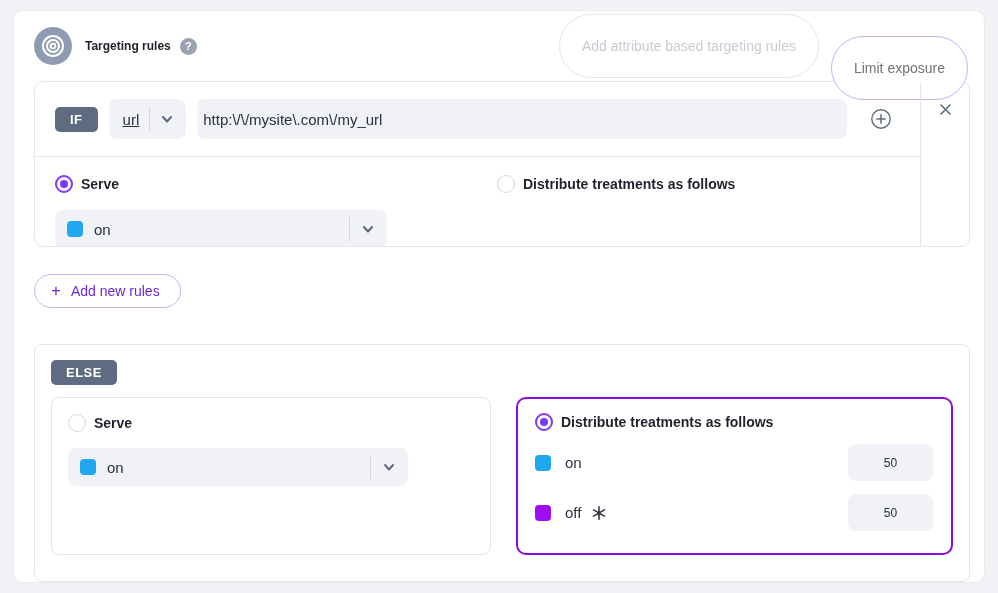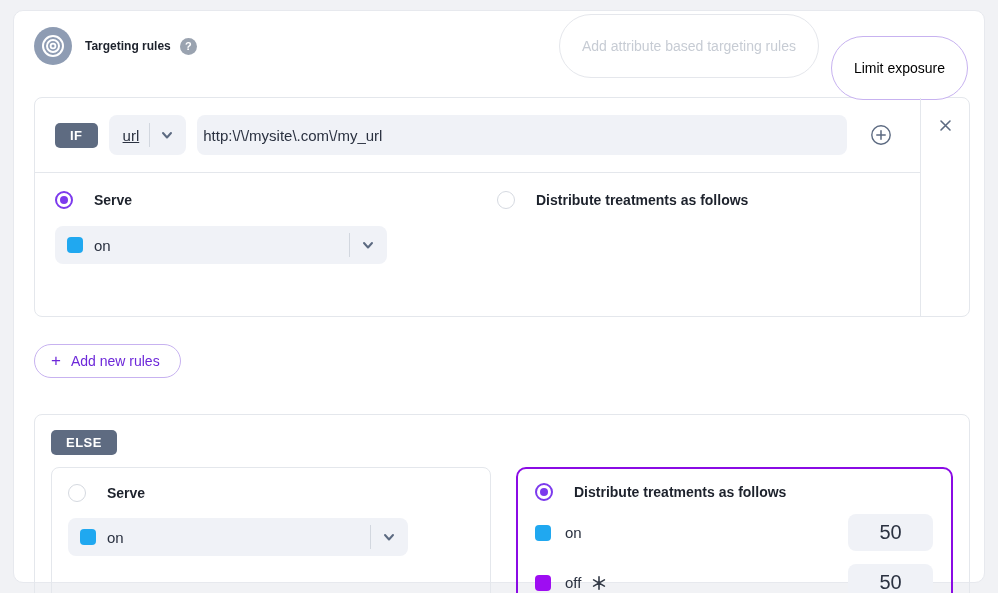--- a/index.html
+++ b/index.html
@@ -32,25 +32,25 @@
     color: #fff; font-size: 11px; font-weight: 700;
     display: flex; align-items: center; justify-content: center; margin-left: 9px;
   }
   .header-spacer { flex: 1; }
   .pill-btn {
     border-radius: 999px; font-size: 14px; background: #fff;
     padding: 23px 22px; white-space: nowrap; cursor: pointer;
     font-family: "Liberation Sans", sans-serif;
   }
   .pill-disabled { border: 1px solid #e5e7ec; color: #c7ccd4; }
-  .pill-purple { border: 1px solid #c7b2f0; color: #000000; margin-left: 12px; margin-right: 2px; margin-top: 44px; }
+  .pill-purple { border: 1px solid #c7b2f0; color: #737373; margin-left: 12px; margin-right: 2px; margin-top: 44px; }
   
   .rule-card {
-    margin-top: 30px; border: 1px solid #e4e7ec; border-radius: 8px;
-    display: flex; height: 220px; overflow: hidden; background: #fff;
+    margin-top: 14px; border: 1px solid #e4e7ec; border-radius: 8px;
+    display: flex; height: 166px; overflow: hidden; background: #fff;
   }
   .rule-main { flex: 1; min-width: 0; }
   .if-row {
     display: flex; align-items: center; gap: 11px;
     padding: 17px 20px; border-bottom: 1px solid #e4e7ec; height: 75px;
   }
   .kw-badge {
     background: #5e6b81; color: #fff; font-size: 13px; font-weight: 700;
     padding: 5px 15px; border-radius: 5px; letter-spacing: 0.5px;
   }
@@ -62,21 +62,21 @@
   .chip-divider { width: 1px; height: 24px; background: #d2d7df; }
   .chev { flex: 0 0 14px; display: flex; }
   .value-input {
     flex: 1; height: 40px; background: #f0f2f7; border: none; border-radius: 8px;
     font-size: 15px; color: #2a3140; padding: 0 6px; outline: none;
     font-family: "Liberation Sans", sans-serif;
   }
   .circle-plus { margin-left: 12px; margin-right: 8px; display: flex; cursor: pointer; }
   .serve-area { padding: 18px 20px 16px; }
   .radio-row { display: flex; align-items: center; }
-  .radio-item { display: flex; align-items: center; gap: 21px; cursor: pointer; }
+  .radio-item { display: flex; align-items: center; gap: 8px; cursor: pointer; }
   .radio-first { width: 442px; }
   .radio { width: 18px; height: 18px; border-radius: 50%; background: #fff; flex: 0 0 18px; position: relative; }
   .radio-off { border: 1.5px solid #d5d9e0; }
   .radio-on { border: 2px solid #7c3aed; }
   .radio-on::after {
     content: ""; position: absolute; inset: 3px; border-radius: 50%; background: #7c3aed;
   }
   .radio-label { font-size: 14px; font-weight: 700; color: #1d222c; }
   .treatment-select {
     margin-top: 17px; width: 332px; height: 38px; background: #f0f2f7; border-radius: 8px;
@@ -112,21 +112,21 @@
   .distribute-card {
     flex: 1; border: 2px solid #8a0be4; border-radius: 10px;
     padding: 14px 18px 14px 17px; height: 158px;
   }
   .dist-row { display: flex; align-items: center; margin-top: 13px; }
   .dist-row .swatch { margin-right: 14px; }
   .dist-name { font-size: 15px; color: #2a3140; }
   .default-star { margin-left: 11px; display: flex; }
   .pct-input {
     margin-left: auto; width: 85px; height: 37px; background: #f0f2f7;
-    border: none; border-radius: 8px; text-align: center; font-size: 20px;
+    border: none; border-radius: 8px; text-align: center; font-size: 12px;
     color: #2a3140; outline: none; font-family: "Liberation Sans", sans-serif;
   }
 </style>
 </head>
 <body>
 
 <div class="outer-card">
 
   
   <div class="header-row">

